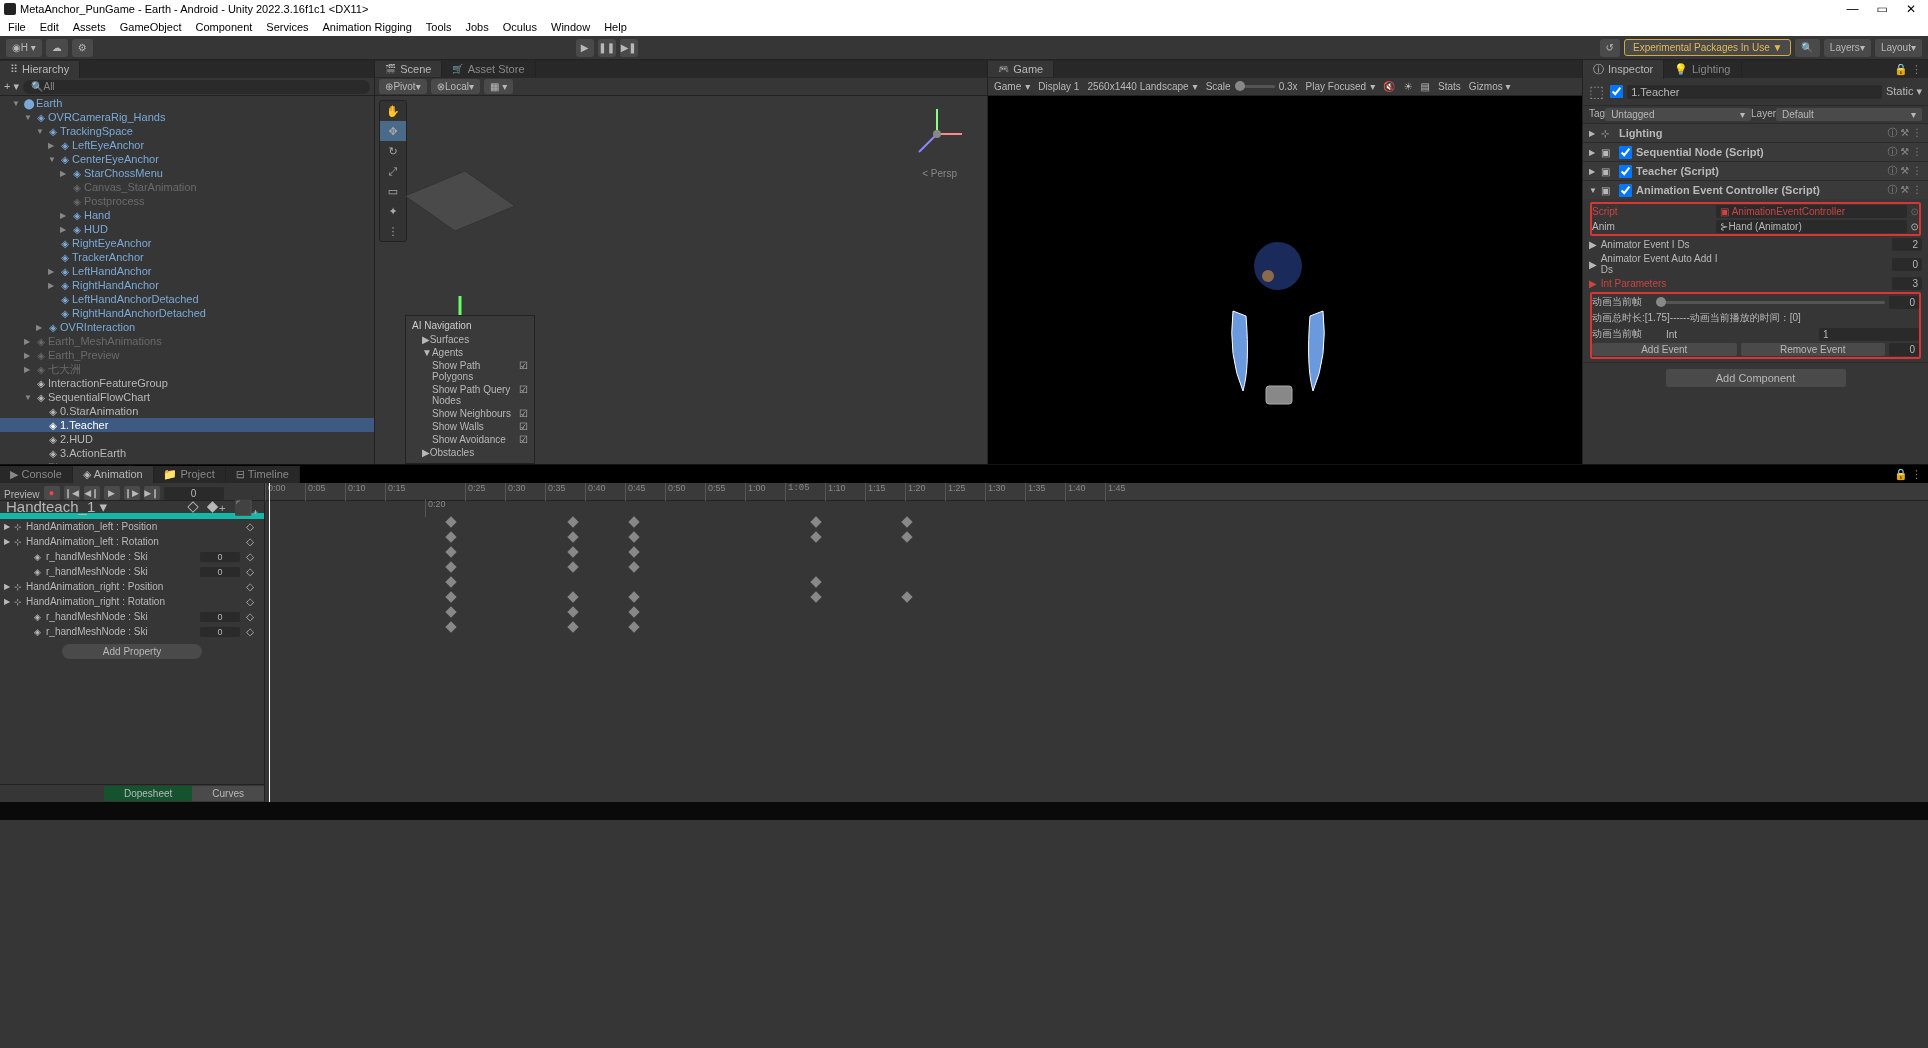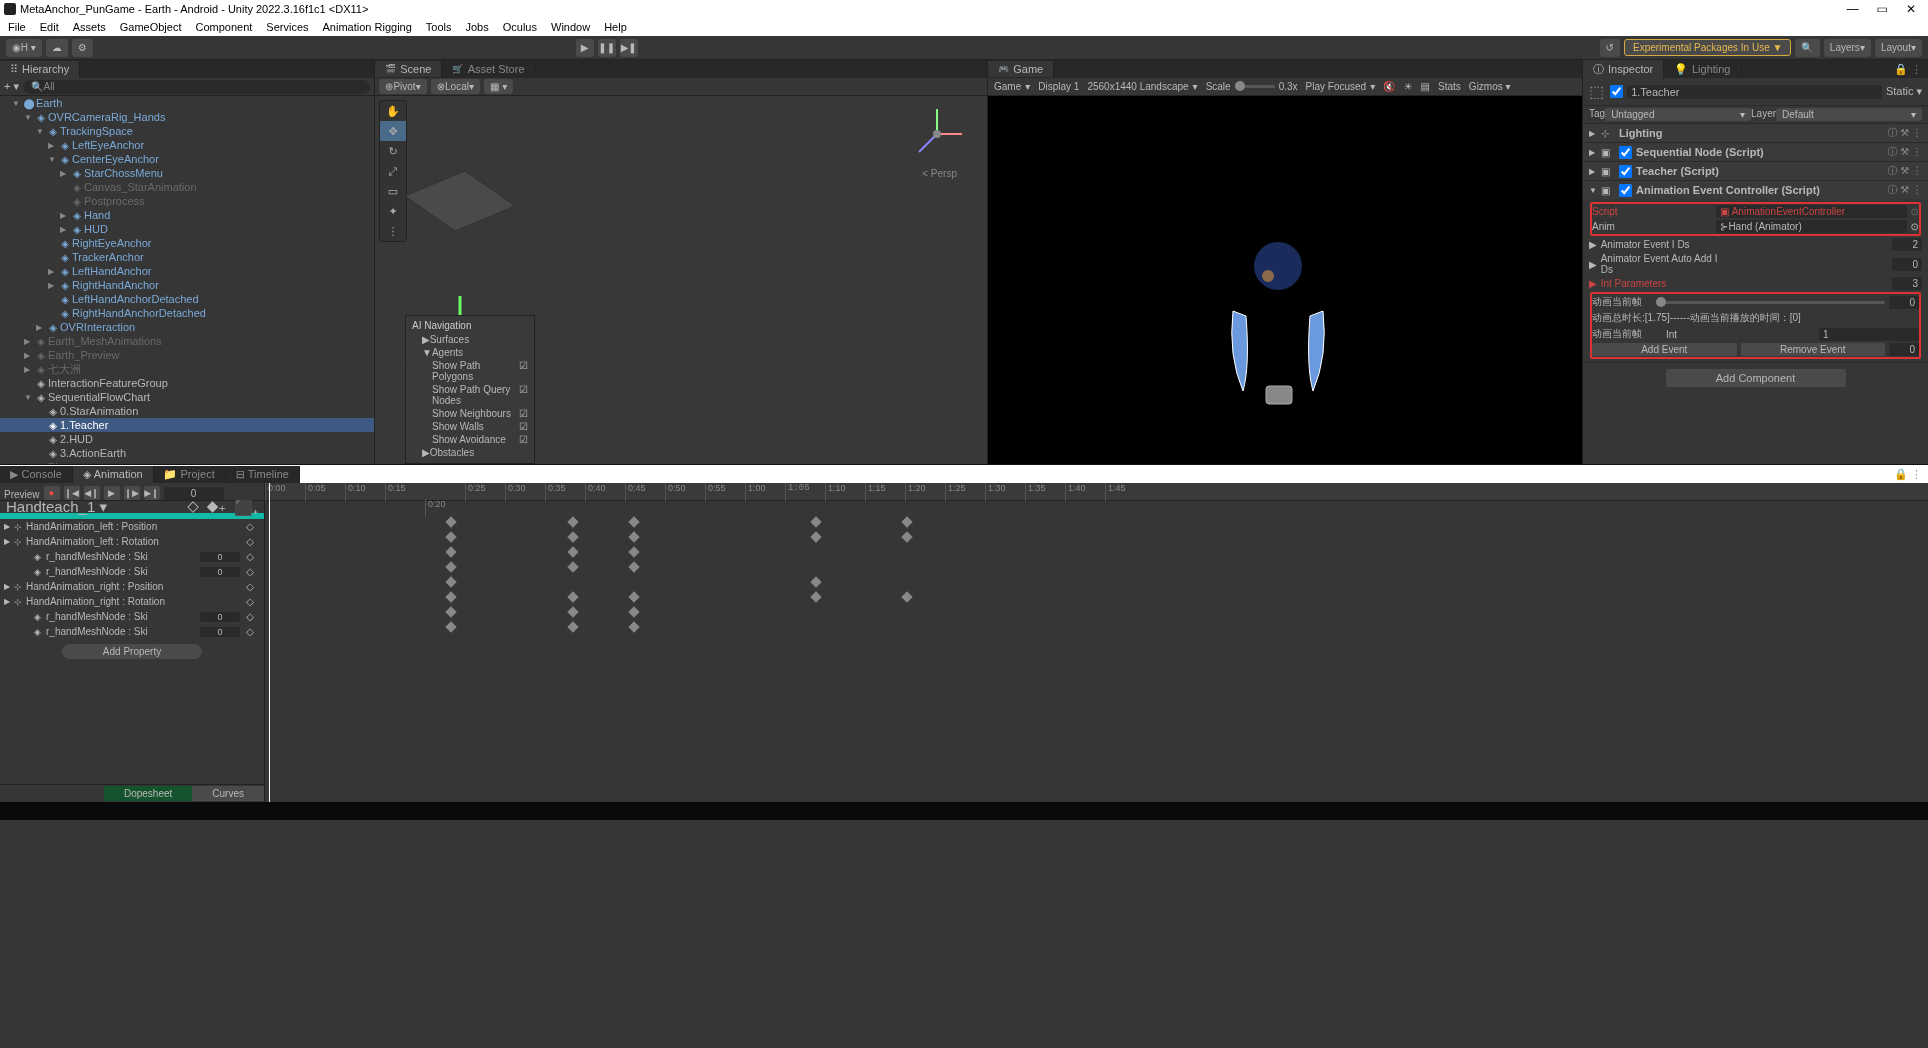--- a/index.html
+++ b/index.html
@@ -68,21 +68,21 @@
 .comp-row { display: flex; align-items: center; padding: 1px 0; gap: 4px; }
 .comp-label { width: 120px; }
 .comp-field { flex: 1; background: #2a2a2a; border-radius: 2px; padding: 1px 4px; display: flex; align-items: center; gap: 4px; }
 .comp-val { width: 30px; background: #2a2a2a; border-radius: 2px; padding: 1px 4px; text-align: right; }
 .red-outline { border: 2px solid #d33; border-radius: 2px; margin: 1px; }
 .red-text { color: #c44; }
 .add-comp { margin: 6px auto; width: 180px; background: #4a4a4a; border-radius: 3px; padding: 3px; text-align: center; font-size: 11px; }
 .slider-track { flex: 1; height: 3px; background: #555; border-radius: 2px; position: relative; }
 .slider-thumb { position: absolute; left: 0; top: -4px; width: 10px; height: 10px; background: #888; border-radius: 50%; }
 .bottom { height: 338px; background: #363636; display: flex; flex-direction: column; border-top: 1px solid #111; }
-.b-tabs { height: 18px; background: #ffffff; display: flex; align-items: center; }
+.b-tabs { height: 18px; background: #000000; display: flex; align-items: center; }
 .anim-toolbar { height: 18px; background: #363636; display: flex; align-items: flex-end; gap: 4px; padding: 0 4px; border-bottom: 1px solid #222; font-size: 10px; }
 .anim-btn { width: 16px; height: 14px; background: #4a4a4a; display: flex; align-items: center; justify-content: center; font-size: 9px; border-radius: 2px; }
 .rec { color: #f44; }
 .frame-in { width: 60px; background: #2a2a2a; padding: 1px 4px; text-align: center; border-radius: 2px; }
 .anim-content { flex: 1; display: flex; }
 .anim-left { width: 265px; background: #363636; border-right: 1px solid #222; display: flex; flex-direction: column; }
 .clip-row { height: 18px; display: flex; align-items: center; padding: 0 6px; border-bottom: 6px solid #14b8a6; font-size: 15px; }
 .prop-list { flex: 1; overflow: auto; }
 .prop-item { display: flex; align-items: center; height: 15px; padding: 0 4px; font-size: 10px; }
 .prop-arrow { width: 10px; font-size: 8px; }

